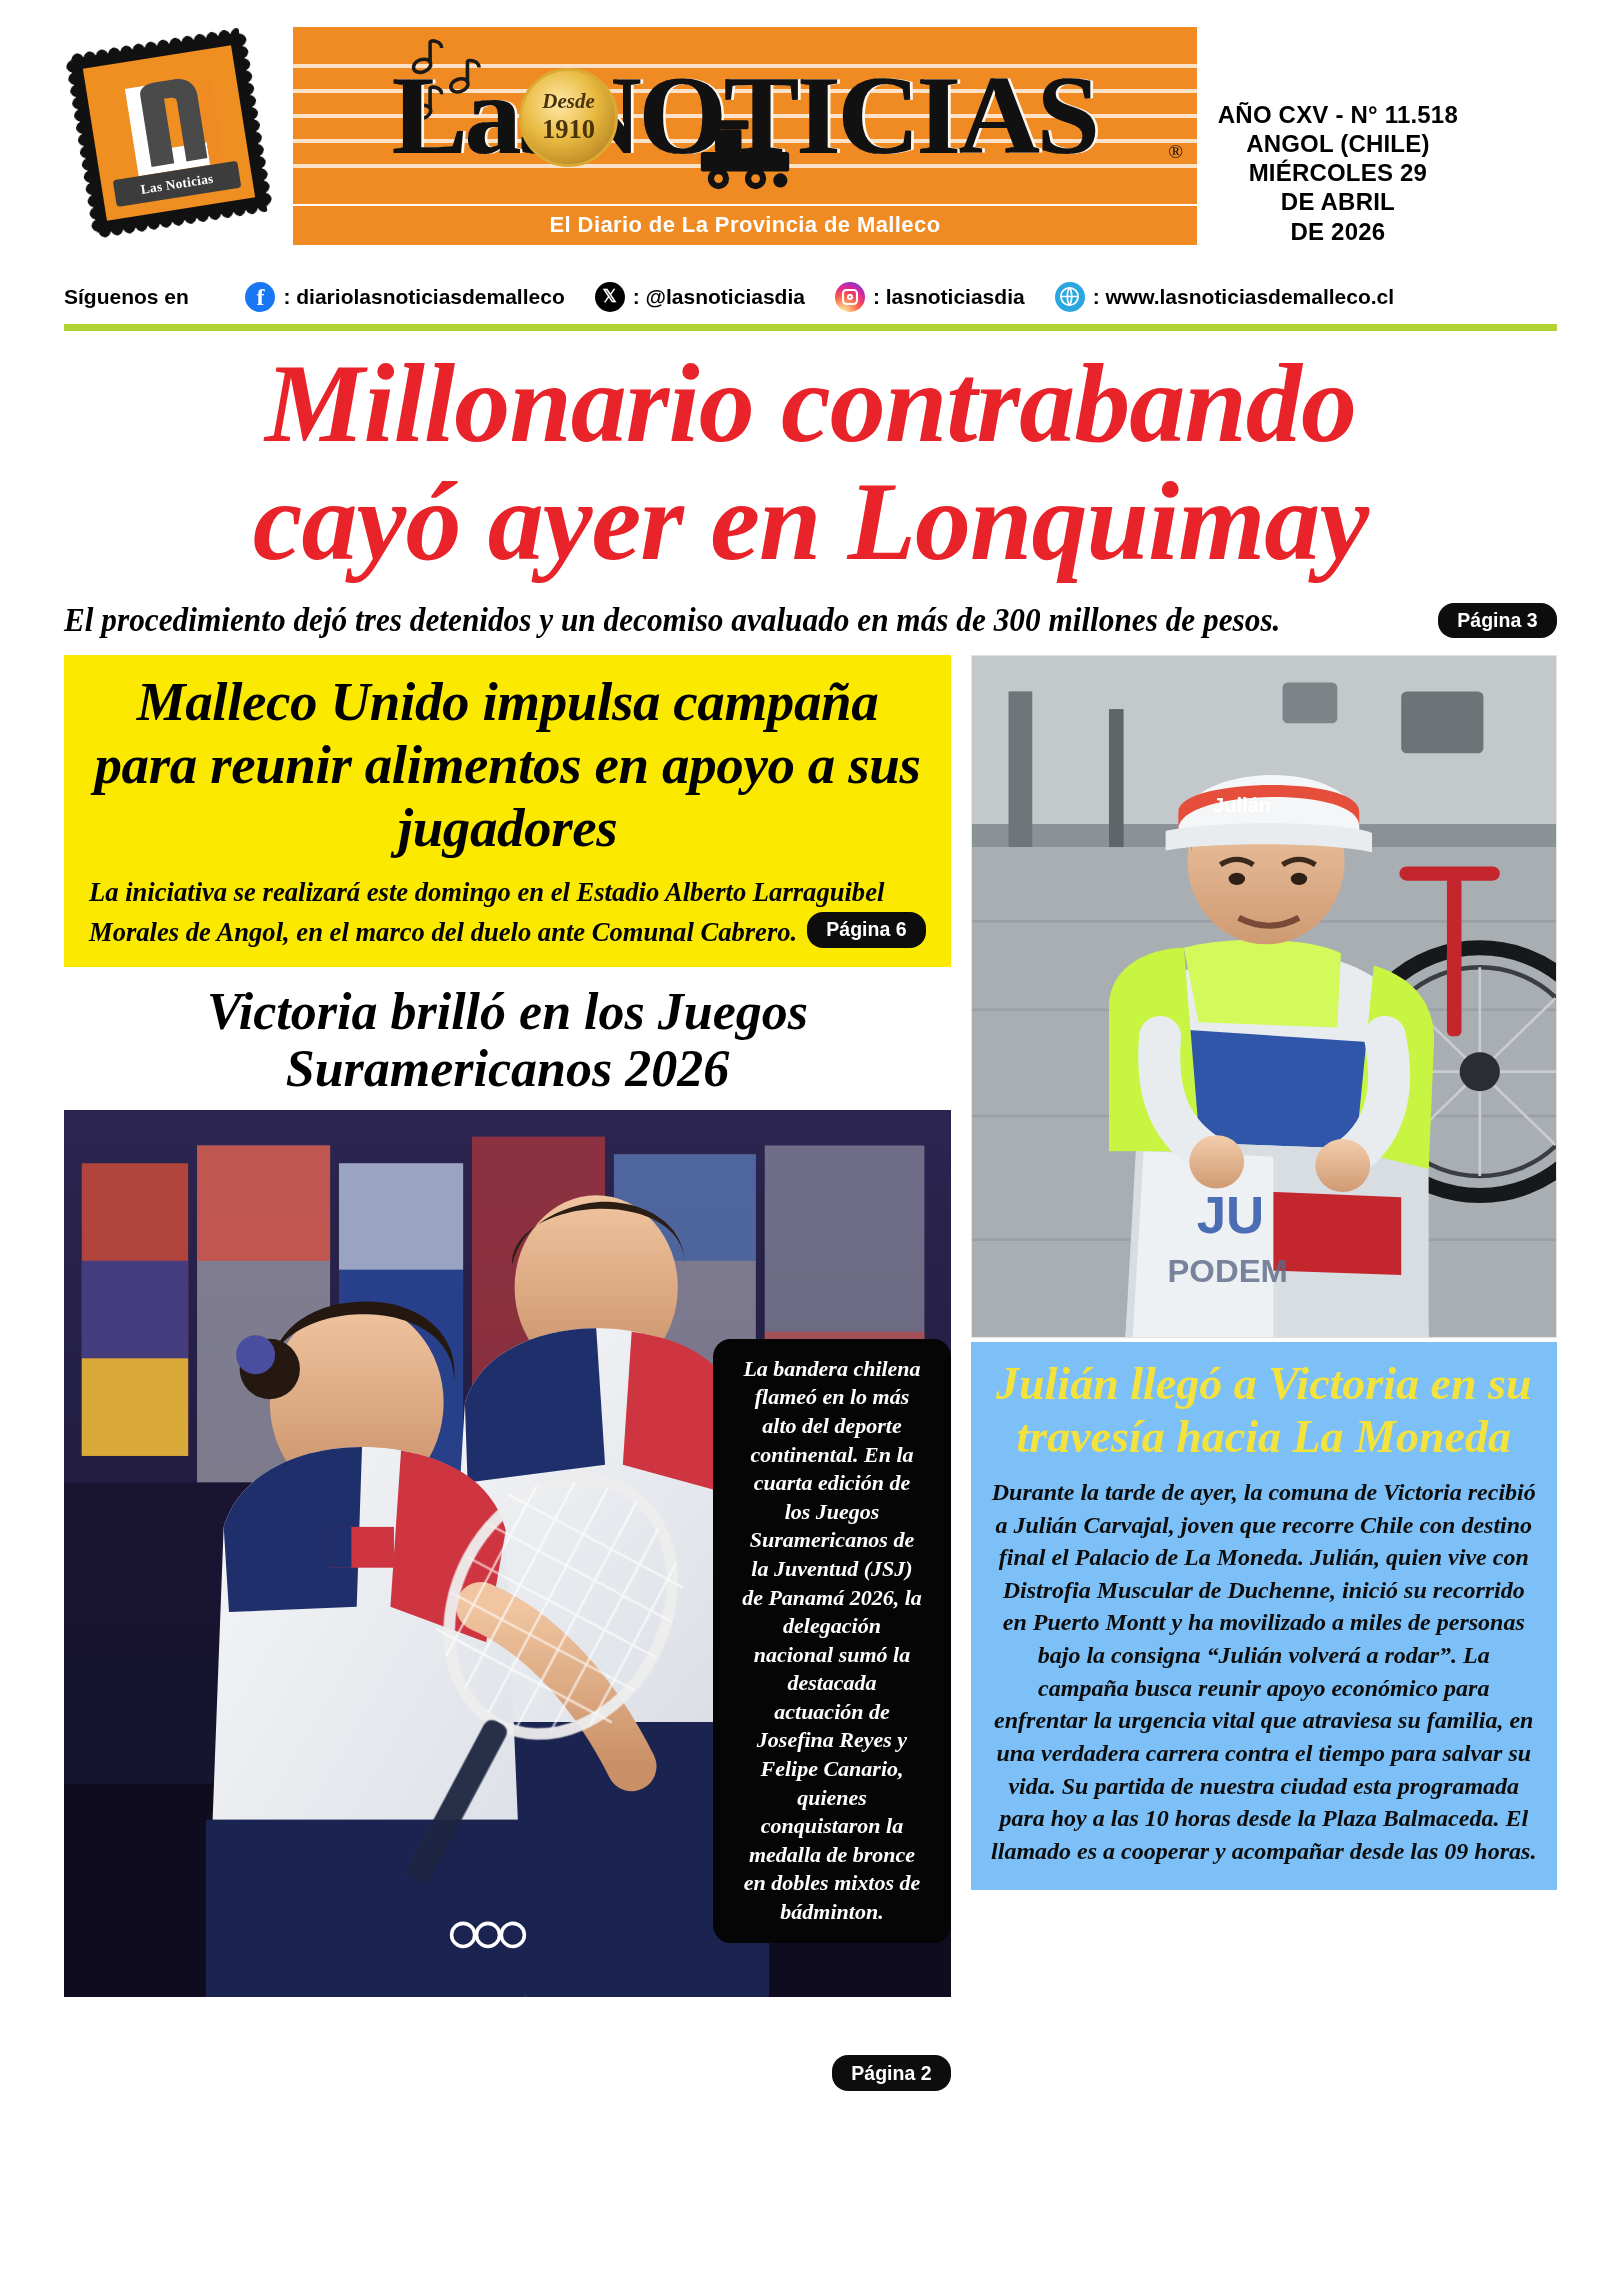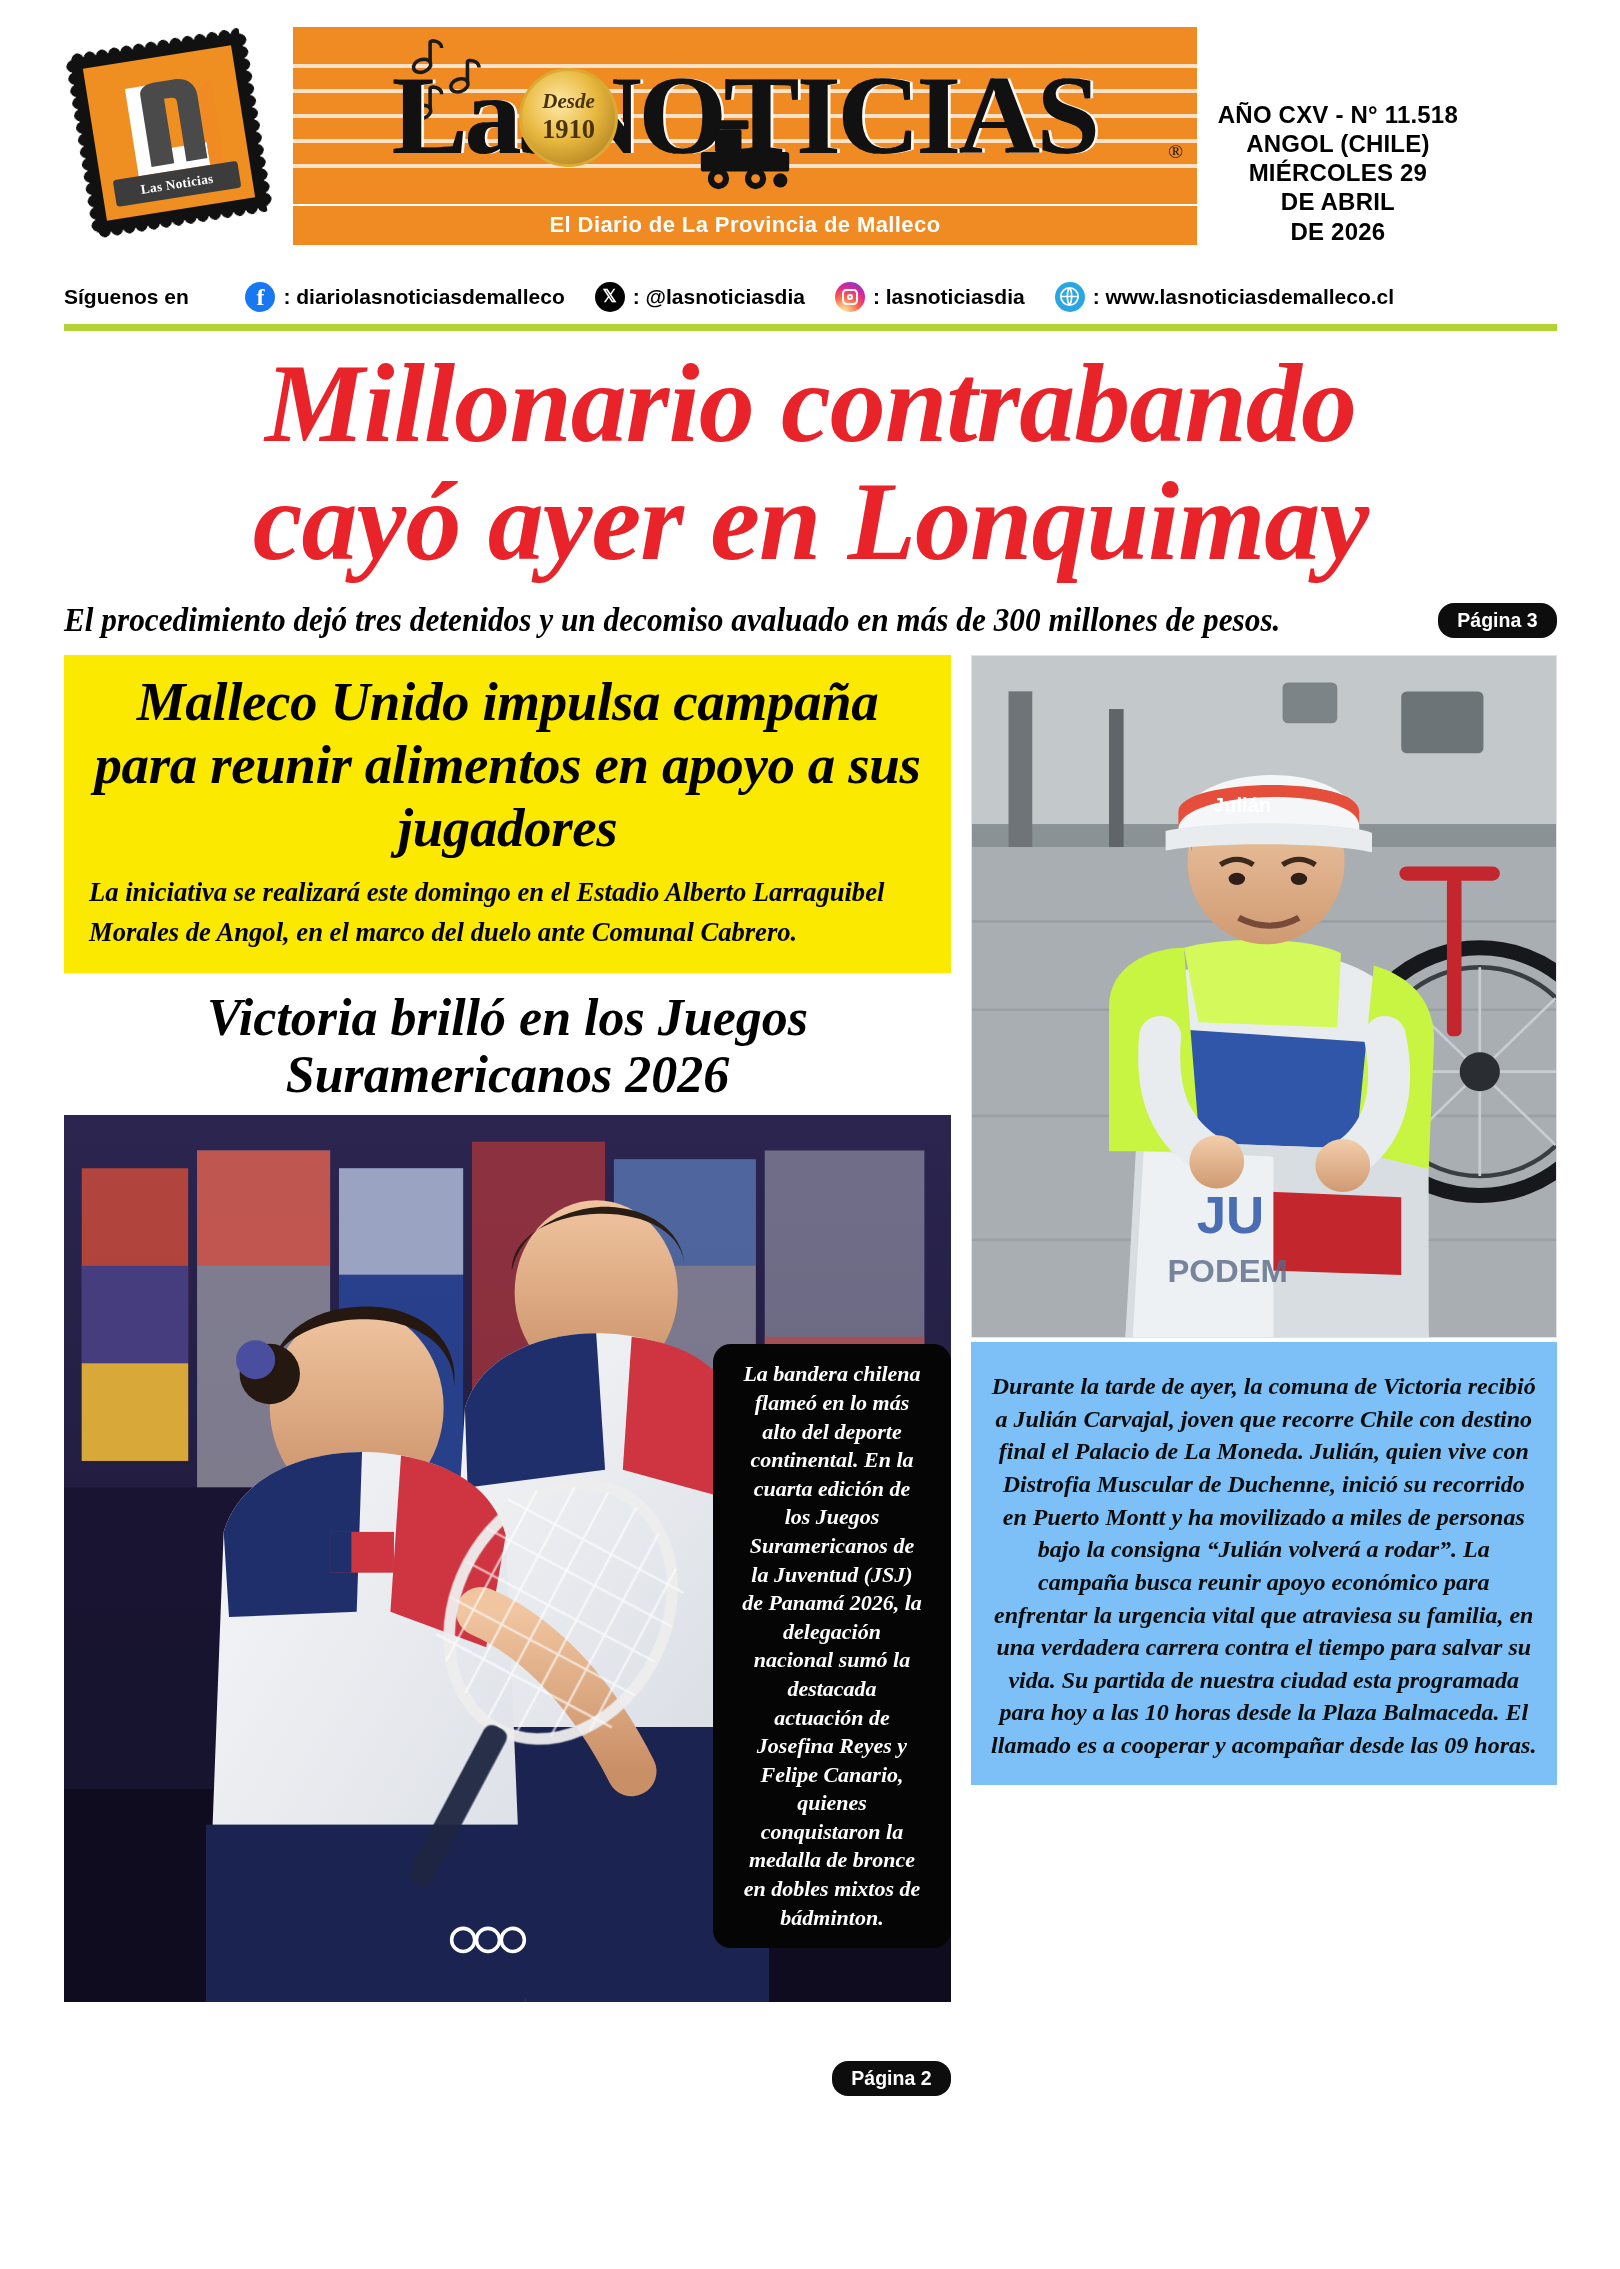--- a/index.html
+++ b/index.html
@@ -322,20 +322,23 @@
     <span class="pagebadge">Página 3</span>
   </div>
 
   <div class="body-grid">
 
     <div class="col-left">
 
       <div class="yellow-box">
         <div class="yellow-title">Malleco Unido impulsa campaña para reunir alimentos en apoyo a sus jugadores</div>
         <div class="yellow-sub">La iniciativa se realizará este domingo en el Estadio Alberto Larraguibel Morales de Angol, en el marco del duelo ante Comunal Cabrero.</div>
+        <div class="yellow-foot">
+          <span class="pagebadge">Página  6</span>
+        </div>
       </div>
 
       <div class="victoria-title">Victoria brilló en los Juegos Suramericanos 2026</div>
 
       <div class="photo-badminton">
         <svg class="bg-flags" viewBox="0 0 1000 1000" preserveAspectRatio="none">
           <defs>
             <linearGradient id="arena" x1="0" y1="0" x2="0" y2="1">
               <stop offset="0%" stop-color="#2b2550"></stop>
                 <stop offset="60%" stop-color="#1e1a3a"></stop>
@@ -471,18 +474,19 @@
           <path d="M292 296 q34 18 66 0" stroke="#7a4a38" stroke-width="7" fill="none"></path>
 
           <path d="M206 430 C200 500 220 540 262 566" stroke="#e9ecef" stroke-width="46" fill="none" stroke-linecap="round"></path>
           <path d="M452 430 C466 500 448 544 410 570" stroke="#e9ecef" stroke-width="46" fill="none" stroke-linecap="round"></path>
           <circle cx="268" cy="572" r="30" fill="url(#skin2)"></circle>
           <circle cx="406" cy="576" r="30" fill="url(#skin2)"></circle>
         </svg>
       </div>
 
       <div class="blue-box">
+        <div class="blue-title">Julián llegó a Victoria en su travesía hacia La Moneda</div>
         <div class="blue-body">Durante la tarde de ayer, la comuna de Victoria recibió a Julián Carvajal, joven que recorre Chile con destino final el Palacio de La Moneda. Julián, quien vive con Distrofia Muscular de Duchenne, inició su recorrido en Puerto Montt y ha movilizado a miles de personas bajo la consigna “Julián volverá a rodar”. La campaña busca reunir apoyo económico para enfrentar la urgencia vital que atraviesa su familia, en una verdadera carrera contra el tiempo para salvar su vida. Su partida de nuestra ciudad esta programada para hoy a las 10 horas desde la Plaza Balmaceda. El llamado es a cooperar y acompañar desde las 09 horas.</div>
       </div>
     </div>
   </div>
 </div>
 
 
 </body></html>

